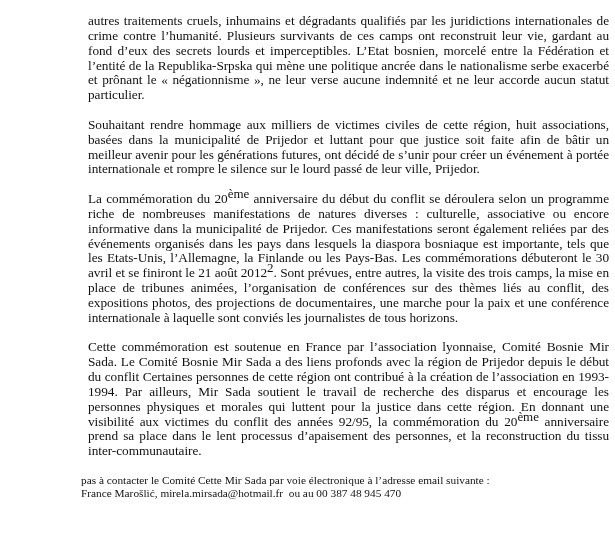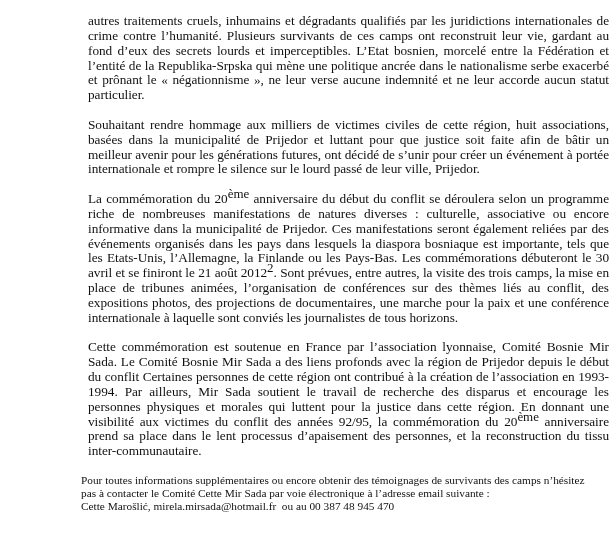--- a/index.html
+++ b/index.html
@@ -65,17 +65,16 @@
 
 <div class="page">
   <div class="body-text">
     <p class="para"><span>autres traitements cruels, inhumains et dégradants qualifiés par les juridictions internationales de crime contre l’humanité. Plusieurs survivants de ces camps ont reconstruit leur vie, gardant au fond d’eux des secrets lourds et imperceptibles. L’Etat bosnien, morcelé entre la Fédération et l’entité de la Republika-Srpska qui mène une politique ancrée dans le nationalisme serbe exacerbé et prônant le « négationnisme », ne leur verse aucune indemnité et ne leur accorde aucun statut particulier.</span></p>
     <p class="para"><span>Souhaitant rendre hommage aux milliers de victimes civiles de cette région, huit associations, basées dans la municipalité de Prijedor et luttant pour que justice soit faite afin de bâtir un meilleur avenir pour les générations futures, ont décidé de s’unir  pour créer un événement à portée internationale et rompre le silence sur le lourd passé de leur ville, Prijedor.</span></p>
     <p class="para"><span>La commémoration du 20</span><sup>ème</sup><span> anniversaire du début du conflit se déroulera selon un programme riche de nombreuses manifestations de natures diverses : culturelle, associative ou encore informative dans la municipalité de Prijedor. Ces manifestations seront également reliées par des événements organisés dans les pays dans lesquels la diaspora bosniaque est importante, tels que les Etats-Unis, l’Allemagne, la Finlande ou les Pays-Bas. Les commémorations débuteront le 30 avril et se finiront le 21 août 2012</span><sup>2</sup><span>.  Sont prévues, entre autres, la visite des trois camps, la mise en place de tribunes animées, l’organisation de conférences sur des thèmes liés au conflit, des expositions photos, des projections de documentaires, une marche pour la paix et une conférence internationale à laquelle sont conviés les journalistes de tous horizons.</span></p>
     <p class="para"><span>Cette commémoration est soutenue en France par l’association lyonnaise, Comité Bosnie Mir Sada. Le Comité Bosnie Mir Sada a des liens profonds avec la région de Prijedor depuis le début du conflit Certaines personnes de cette région ont contribué à la création de l’association en 1993-1994. Par ailleurs, Mir Sada soutient le travail de recherche des disparus et encourage les personnes physiques et morales qui luttent pour la justice dans cette région. En donnant une visibilité aux victimes du conflit des années 92/95, la commémoration du 20</span><sup>ème</sup><span> anniversaire prend sa place dans le lent processus d’apaisement des personnes, et la reconstruction du tissu inter-communautaire.</span></p>
   </div>
 
   <div class="footer">
-    <span class="footer-line">Pour toutes informations supplémentaires ou encore obtenir des témoignages de survivants des camps n’hésitez</span>
     <span class="footer-line">pas à contacter le Comité Cette Mir Sada par voie électronique à l’adresse email suivante :</span>
-    <span class="footer-line"><span>Cette Marošlić, </span><a class="link">mirela.mirsada@hotmail.fr</a><span style="white-space:pre">  ou au </span><span>00 387 48 945 470</span></span>
+    <span class="footer-line"><span>France Marošlić, </span><a class="link">mirela.mirsada@hotmail.fr</a><span style="white-space:pre">  ou au </span><span>00 387 48 945 470</span></span>
   </div>
 </div>
 
 </body></html>

